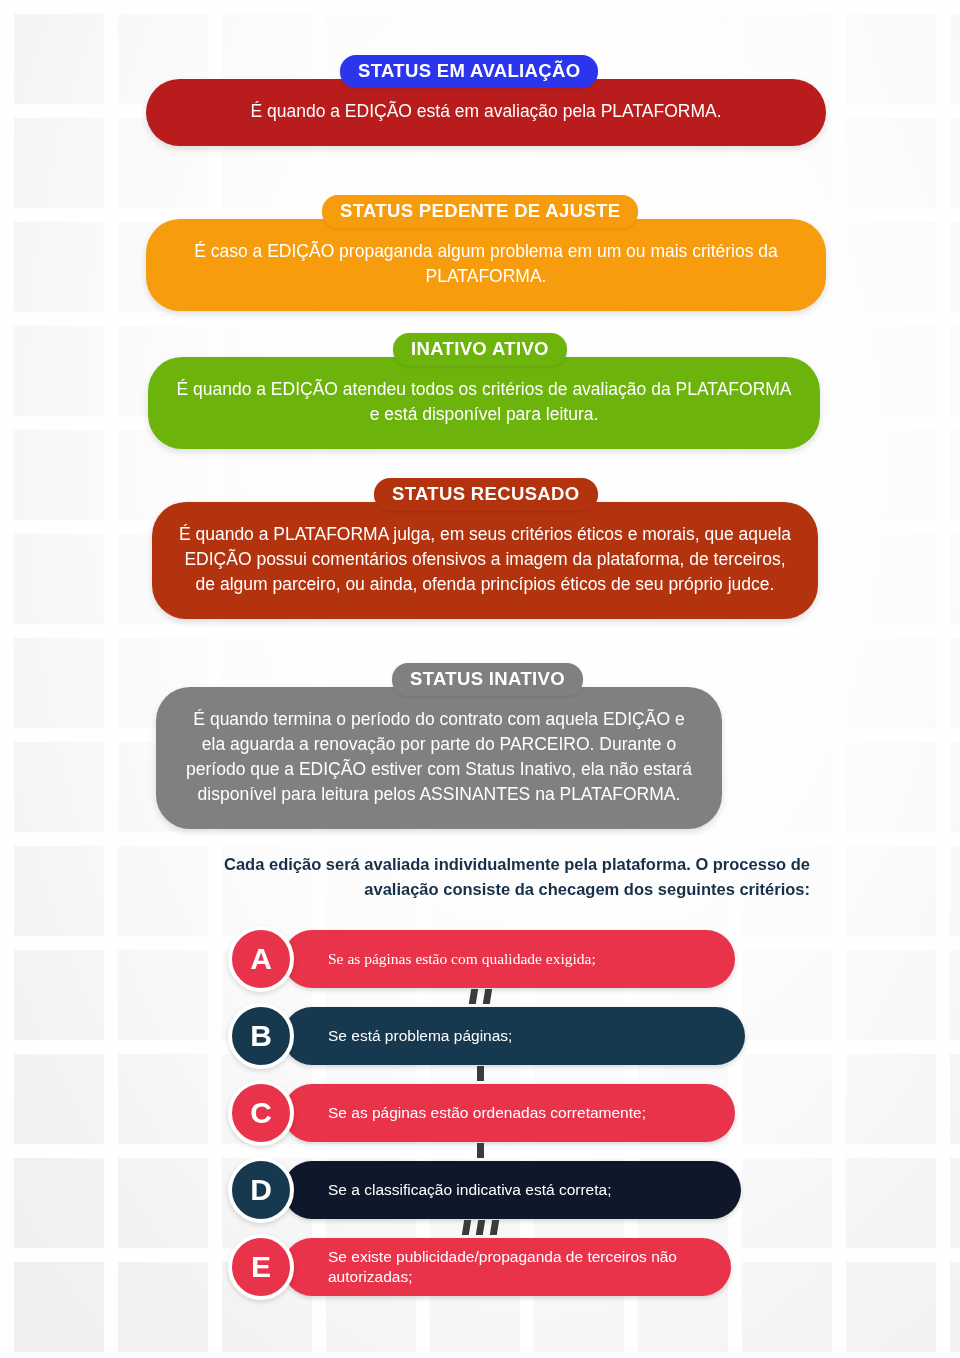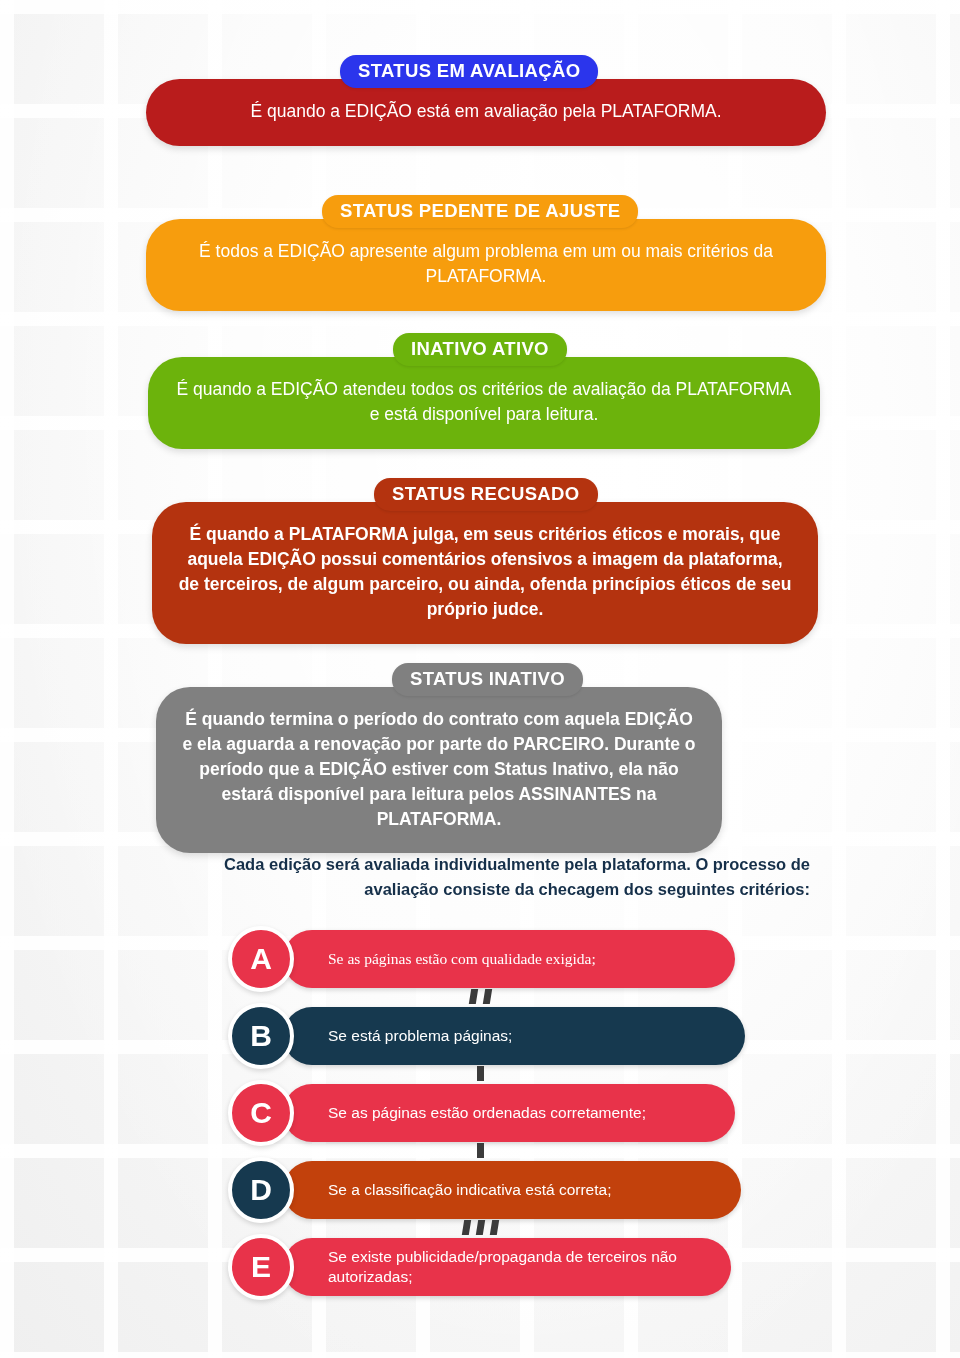--- a/index.html
+++ b/index.html
@@ -43,21 +43,21 @@
     position:relative;
     z-index:3;
     box-shadow:0 1px 3px rgba(0,0,0,.10);
   }
   .pill-wrap{text-align:center;}
   .body-card{
     margin-top:-9px;
     border-radius:34px;
     color:#ffffff;
     font-size:17.5px;
-    font-weight:bold;
+    font-weight:normal;
     line-height:1.42;
     text-align:center;
     padding:20px 26px 22px;
     box-shadow:0 3px 7px rgba(0,0,0,.13);
     position:relative;
     z-index:2;
   }
   .body-card.soft{font-weight:normal;}
 
   
@@ -129,21 +129,21 @@
 
 <div id="page">
 
   <div id="status-list">
       <div class="status-block" style="left: 146px; top: 55px; width: 680px;">
         <div class="pill-wrap" style="text-align: left; padding-left: 194px;"><span class="pill" style="background: rgb(43, 53, 236);">STATUS EM AVALIAÇÃO</span></div>
         <div class="body-card soft" style="background: #b91c1c;">É quando a EDIÇÃO está em avaliação pela PLATAFORMA.</div>
       </div>
       <div class="status-block" style="left: 146px; top: 195px; width: 680px;">
         <div class="pill-wrap" style="text-align: left; padding-left: 176px;"><span class="pill" style="background: rgb(247, 157, 13);">STATUS PEDENTE DE AJUSTE</span></div>
-        <div class="body-card soft" style="background: rgb(247, 157, 13);">É todos a EDIÇÃO apresente algum problema em um ou mais critérios da PLATAFORMA.</div>
+        <div class="body-card soft" style="background: rgb(247, 157, 13);">É caso a EDIÇÃO propaganda algum problema em um ou mais critérios da PLATAFORMA.</div>
       </div>
       <div class="status-block" style="left: 148px; top: 333px; width: 672px;">
         <div class="pill-wrap" style="text-align: left; padding-left: 245px;"><span class="pill" style="background: rgb(108, 179, 12);">INATIVO ATIVO</span></div>
         <div class="body-card soft" style="background: rgb(108, 179, 12);">É quando a EDIÇÃO atendeu todos os critérios de avaliação da PLATAFORMA e está disponível para leitura.</div>
       </div>
       <div class="status-block" style="left: 152px; top: 478px; width: 666px;">
         <div class="pill-wrap" style="text-align: left; padding-left: 222px;"><span class="pill" style="background: rgb(180, 51, 15);">STATUS RECUSADO</span></div>
         <div class="body-card" style="background: rgb(180, 51, 15);">É quando a PLATAFORMA julga, em seus critérios éticos e morais, que aquela EDIÇÃO possui comentários ofensivos a imagem da plataforma, de terceiros, de algum parceiro, ou ainda, ofenda princípios éticos de seu próprio judce.</div>
       </div>
       <div class="status-block" style="left: 156px; top: 663px; width: 566px;">
@@ -177,21 +177,21 @@
       <div class="crit-row">
         <div class="crit-bar" style="background: rgb(232, 51, 74); width: 452px;">
           <span>Se as páginas estão ordenadas corretamente;</span>
         </div>
         <div class="crit-badge" style="background: rgb(232, 51, 74);">C</div>
         <div class="ticks">
           <span class="tick"></span>
         </div>
       </div>
       <div class="crit-row">
-        <div class="crit-bar" style="background: #c2410c; width: 458px;">
+        <div class="crit-bar" style="background: #0f172a; width: 458px;">
           <span>Se a classificação indicativa está correta;</span>
         </div>
         <div class="crit-badge" style="background: rgb(22, 57, 79);">D</div>
         <div class="ticks">
           <span class="tick slant"></span>
           <span class="tick slant"></span>
           <span class="tick slant"></span>
         </div>
       </div>
       <div class="crit-row">

